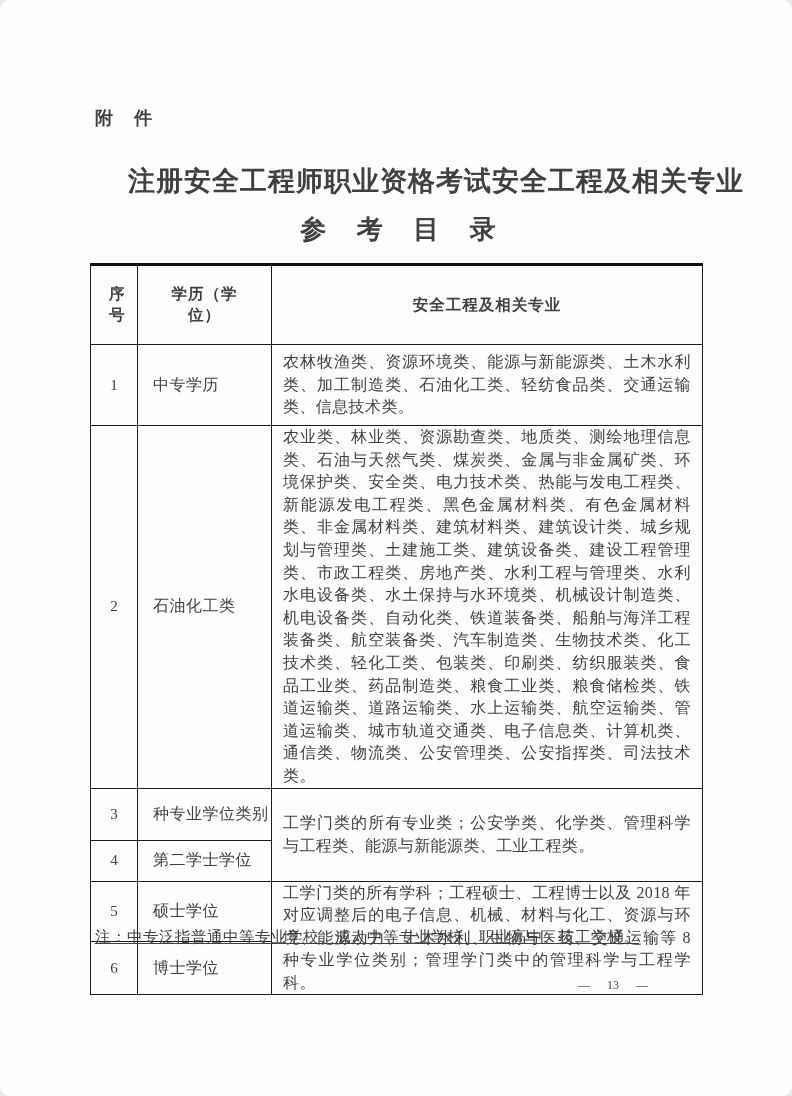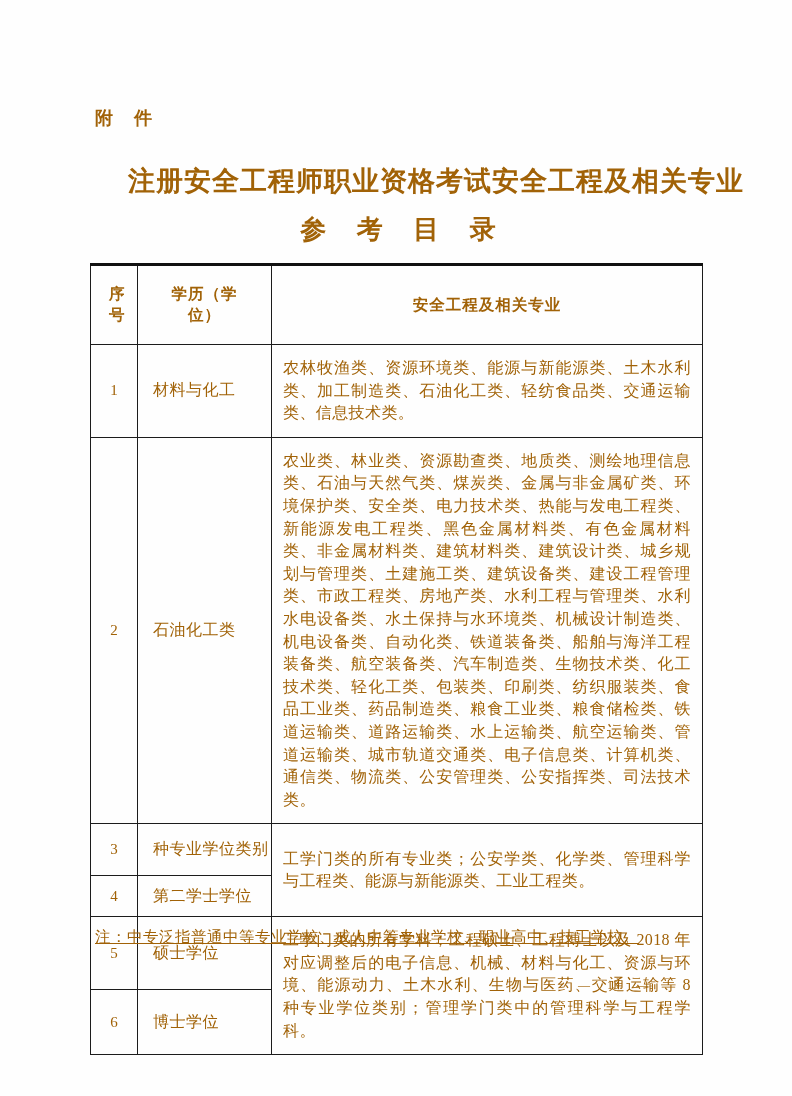--- a/index.html
+++ b/index.html
@@ -7,22 +7,23 @@
     padding: 0;
     background: #e8e8e8;
     font-family: "Liberation Serif", "DejaVu Serif", serif;
   }
   .page {
     position: relative;
     width: 792px;
     height: 1096px;
     margin: 0 auto;
     background: #fefefe;
-    color: #a16207;
+    color: #404040;
     overflow: hidden;
+    border-radius: 10px;
   }
   .attachment {
     position: absolute;
     left: 95px;
     top: 106px;
     font-size: 18px;
     font-weight: bold;
     font-family: "Liberation Sans", "DejaVu Sans", sans-serif;
     word-spacing: 12px;
     letter-spacing: 2px;
@@ -84,21 +85,21 @@
     padding: 0;
   }
   td.deg {
     vertical-align: middle;
     padding: 0 0 0 15px;
     font-size: 16px;
     letter-spacing: 0.5px;
   }
   td.maj {
     vertical-align: middle;
-    padding: 12px 11px;
+    padding: 0 11px;
     font-size: 16px;
     line-height: 22.6px;
     text-align: justify;
     text-justify: inter-character;
     letter-spacing: 0.4px;
   }
   tr.r1 { height: 81px; }
   tr.r2 { height: 340px; }
   tr.r3 { height: 52px; }
   tr.r4 { height: 41px; }
@@ -141,21 +142,21 @@
     <thead>
       <tr>
         <th>序号</th>
         <th>学历（学位）</th>
         <th>安全工程及相关专业</th>
       </tr>
     </thead>
     <tbody>
       <tr class="r1">
         <td class="no">1</td>
-        <td class="deg">材料与化工</td>
+        <td class="deg">中专学历</td>
         <td class="maj">农林牧渔类、资源环境类、能源与新能源类、土木水利类、加工制造类、石油化工类、轻纺食品类、交通运输类、信息技术类。</td>
       </tr>
       <tr class="r2">
         <td class="no">2</td>
         <td class="deg">石油化工类</td>
         <td class="maj">农业类、林业类、资源勘查类、地质类、测绘地理信息类、石油与天然气类、煤炭类、金属与非金属矿类、环境保护类、安全类、电力技术类、热能与发电工程类、新能源发电工程类、黑色金属材料类、有色金属材料类、非金属材料类、建筑材料类、建筑设计类、城乡规划与管理类、土建施工类、建筑设备类、建设工程管理类、市政工程类、房地产类、水利工程与管理类、水利水电设备类、水土保持与水环境类、机械设计制造类、机电设备类、自动化类、铁道装备类、船舶与海洋工程装备类、航空装备类、汽车制造类、生物技术类、化工技术类、轻化工类、包装类、印刷类、纺织服装类、食品工业类、药品制造类、粮食工业类、粮食储检类、铁道运输类、道路运输类、水上运输类、航空运输类、管道运输类、城市轨道交通类、电子信息类、计算机类、通信类、物流类、公安管理类、公安指挥类、司法技术类。</td>
       </tr>
       <tr class="r3">
         <td class="no">3</td>
         <td class="deg">种专业学位类别</td>

